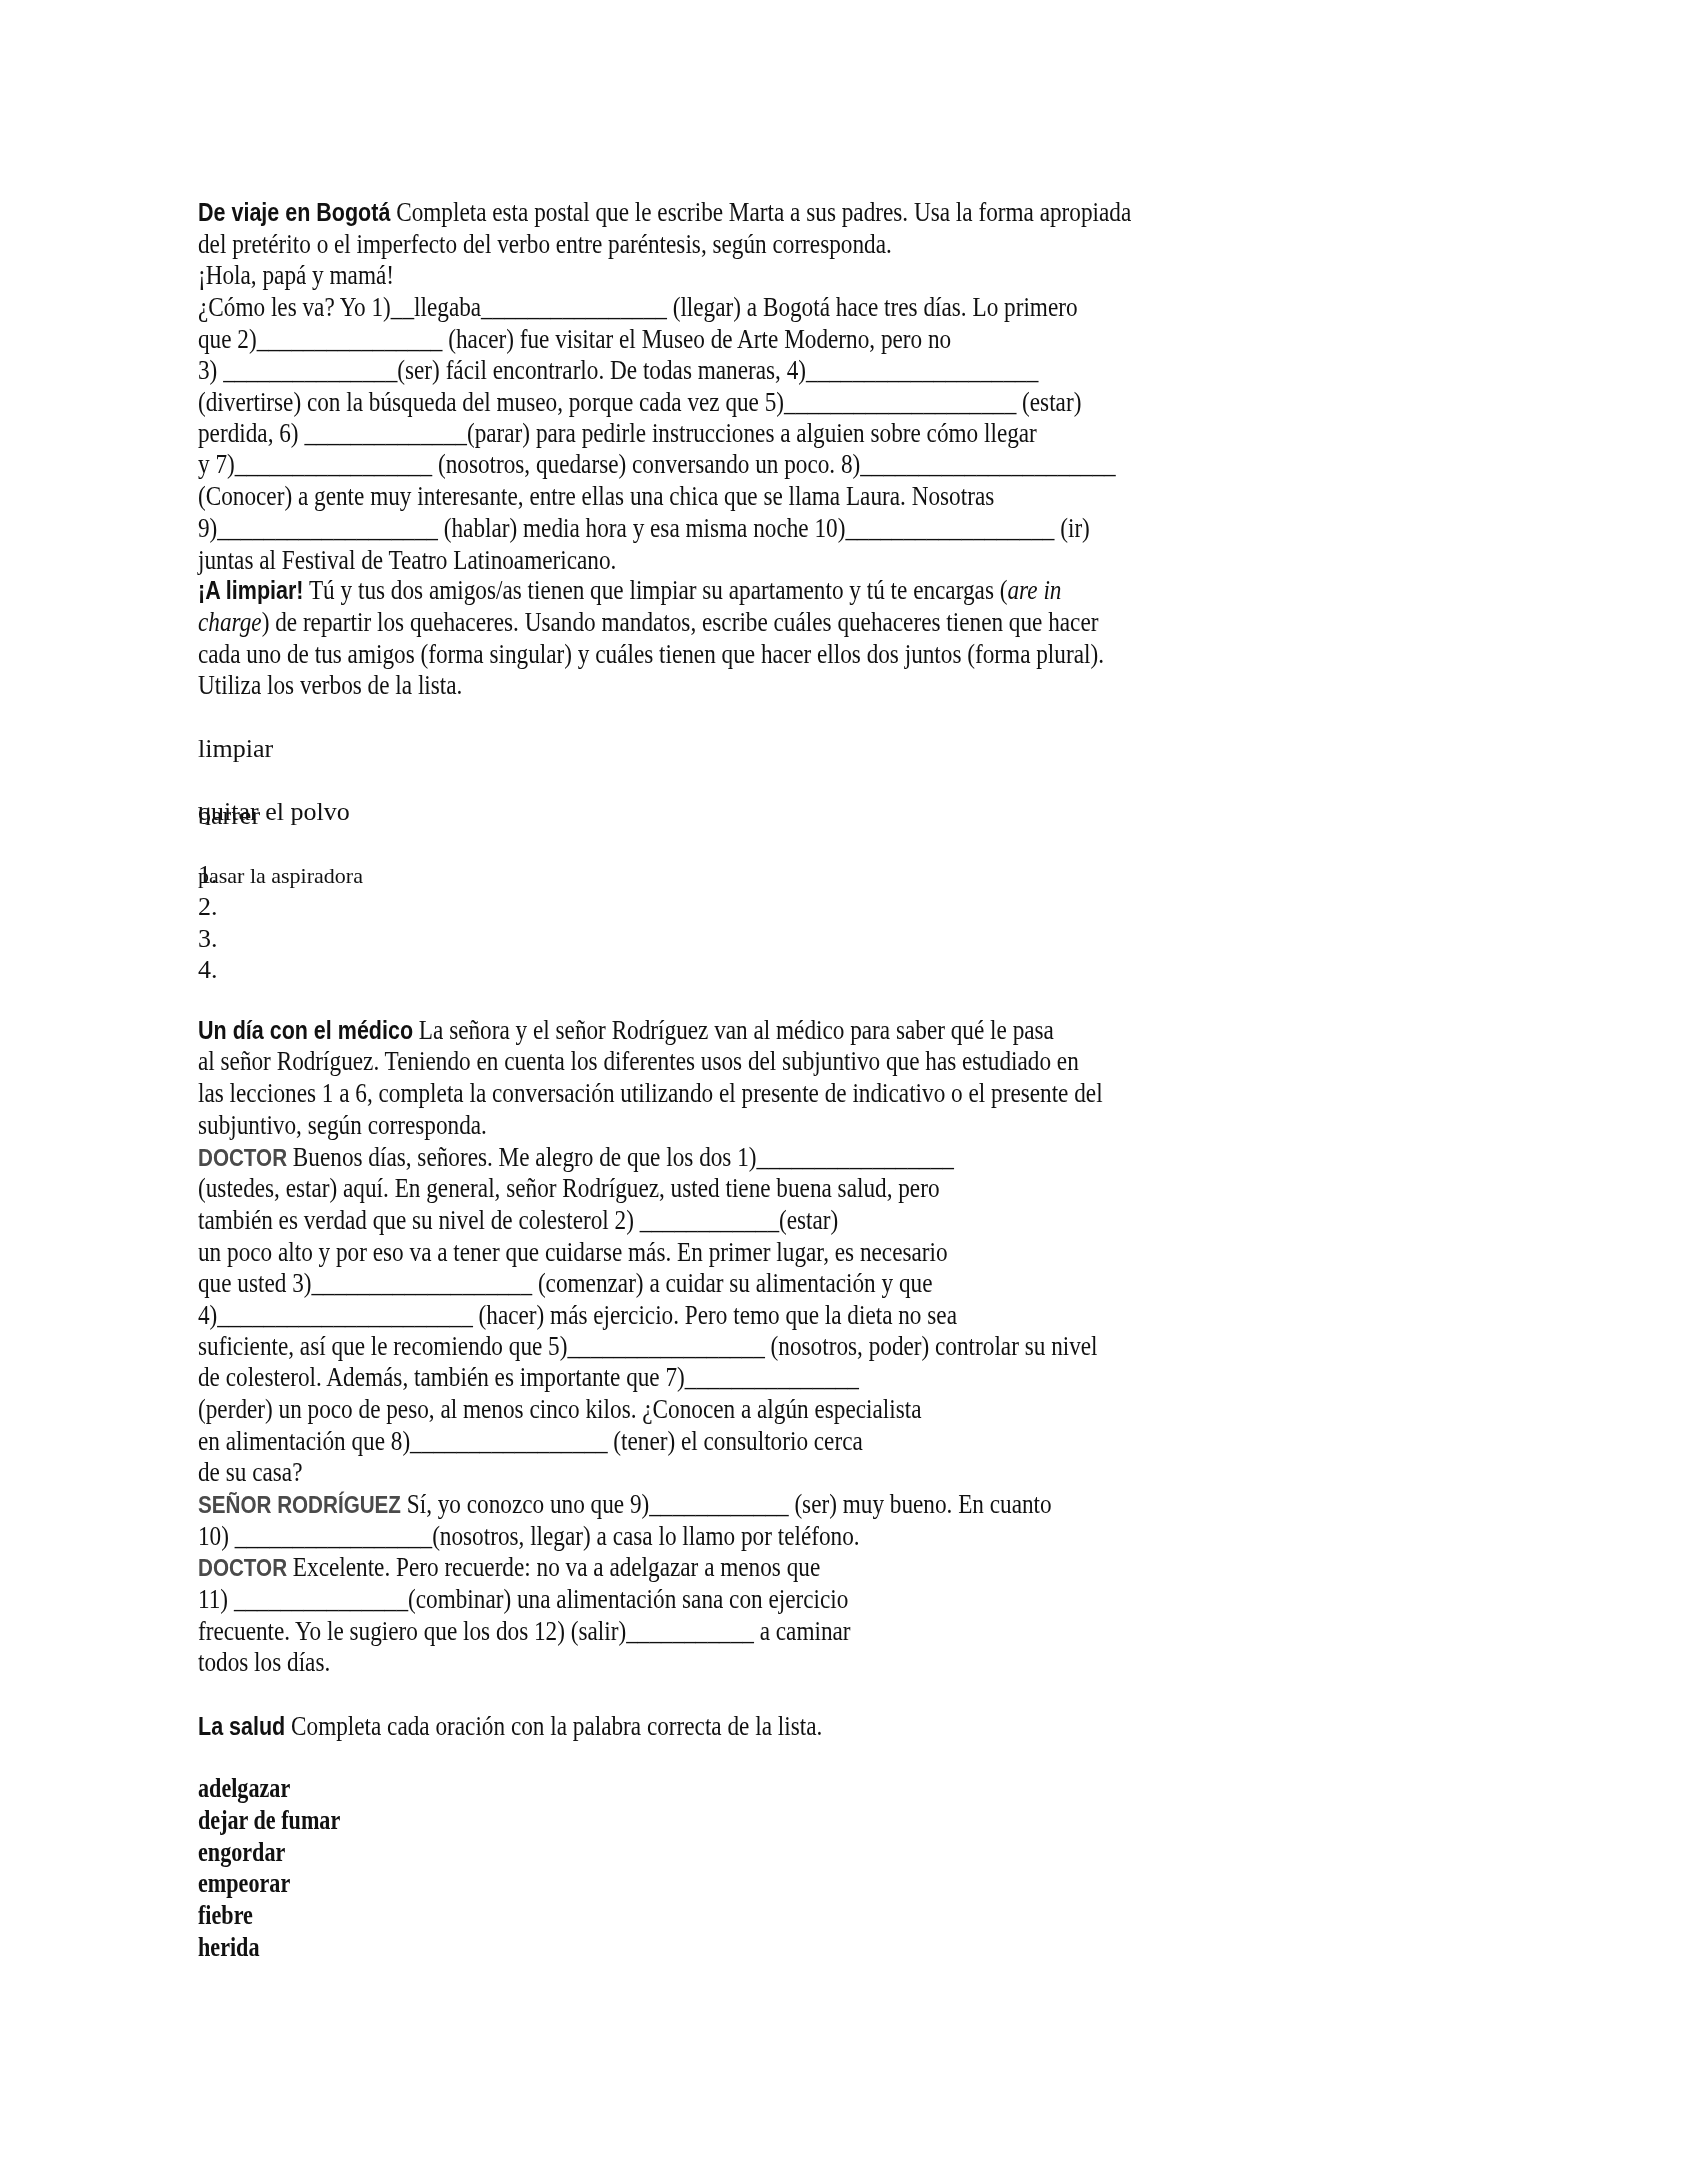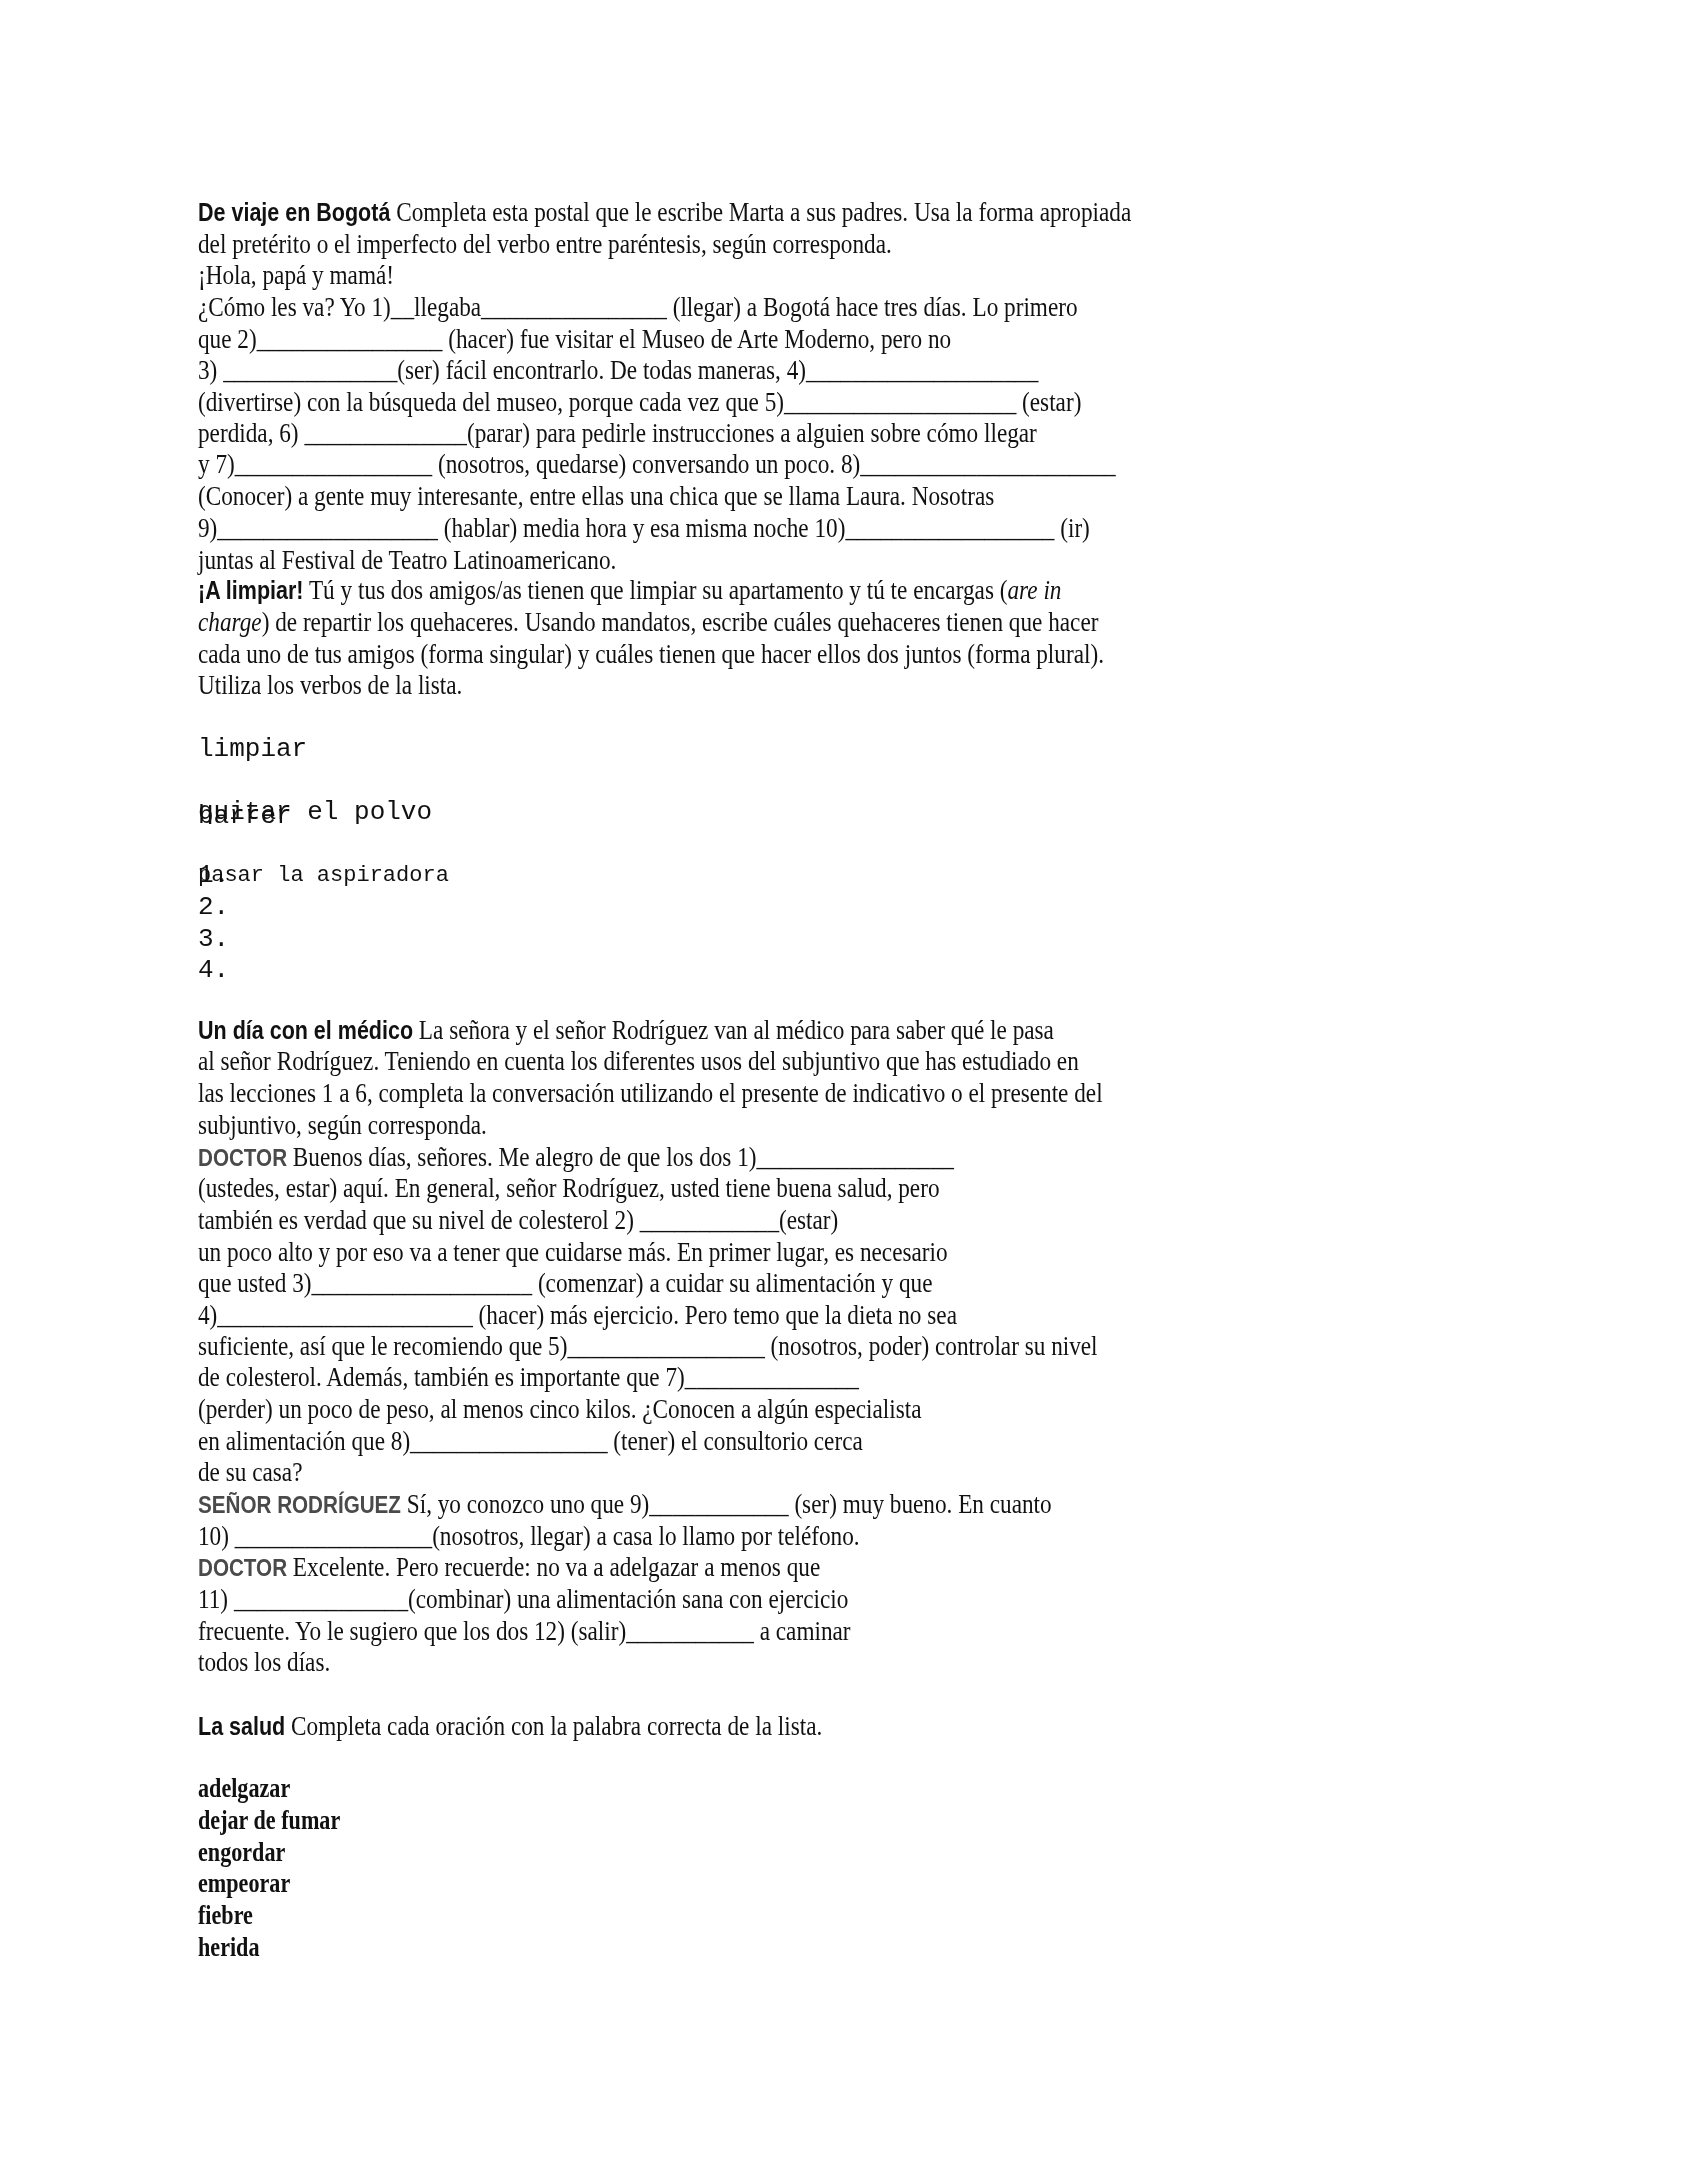--- a/index.html
+++ b/index.html
@@ -6,21 +6,21 @@
   body { width:1683px; height:2178px; position:relative; overflow:hidden; color:#111; }
   .page { position:absolute; left:198px; top:0; width:1287px; }
   .ln {
     position:absolute; left:0; white-space:pre;
     font-family:"Liberation Serif","DejaVu Serif",serif;
     font-size:27px; line-height:32px; height:32px;
     transform:scaleX(0.86); transform-origin:left center;
   }
   .hd { font-family:"Liberation Sans","DejaVu Sans",sans-serif; font-weight:bold; font-size:25px; }
   .sp { font-family:"Liberation Sans","DejaVu Sans",sans-serif; font-weight:bold; font-size:24px; color:#4a4a4a; }
-  .list .ln, .ln.plain { transform:none;font-family:Liberation Mono, monospace; }
+  .list .ln, .ln.plain { transform:none; }
   .bold-list { font-weight:bold; transform:scaleX(0.82) !important; }
   em { font-style:italic; }
 </style>
 </head>
 <body>
 
 <div class="page">
 
   <div class="ln" style="top:196px"><span class="hd">De viaje en Bogotá</span><span> Completa esta postal que le escribe Marta a sus padres. Usa la forma apropiada</span></div>
   <div class="ln" style="top:228px">del pretérito o el imperfecto del verbo entre paréntesis, según corresponda.</div>

